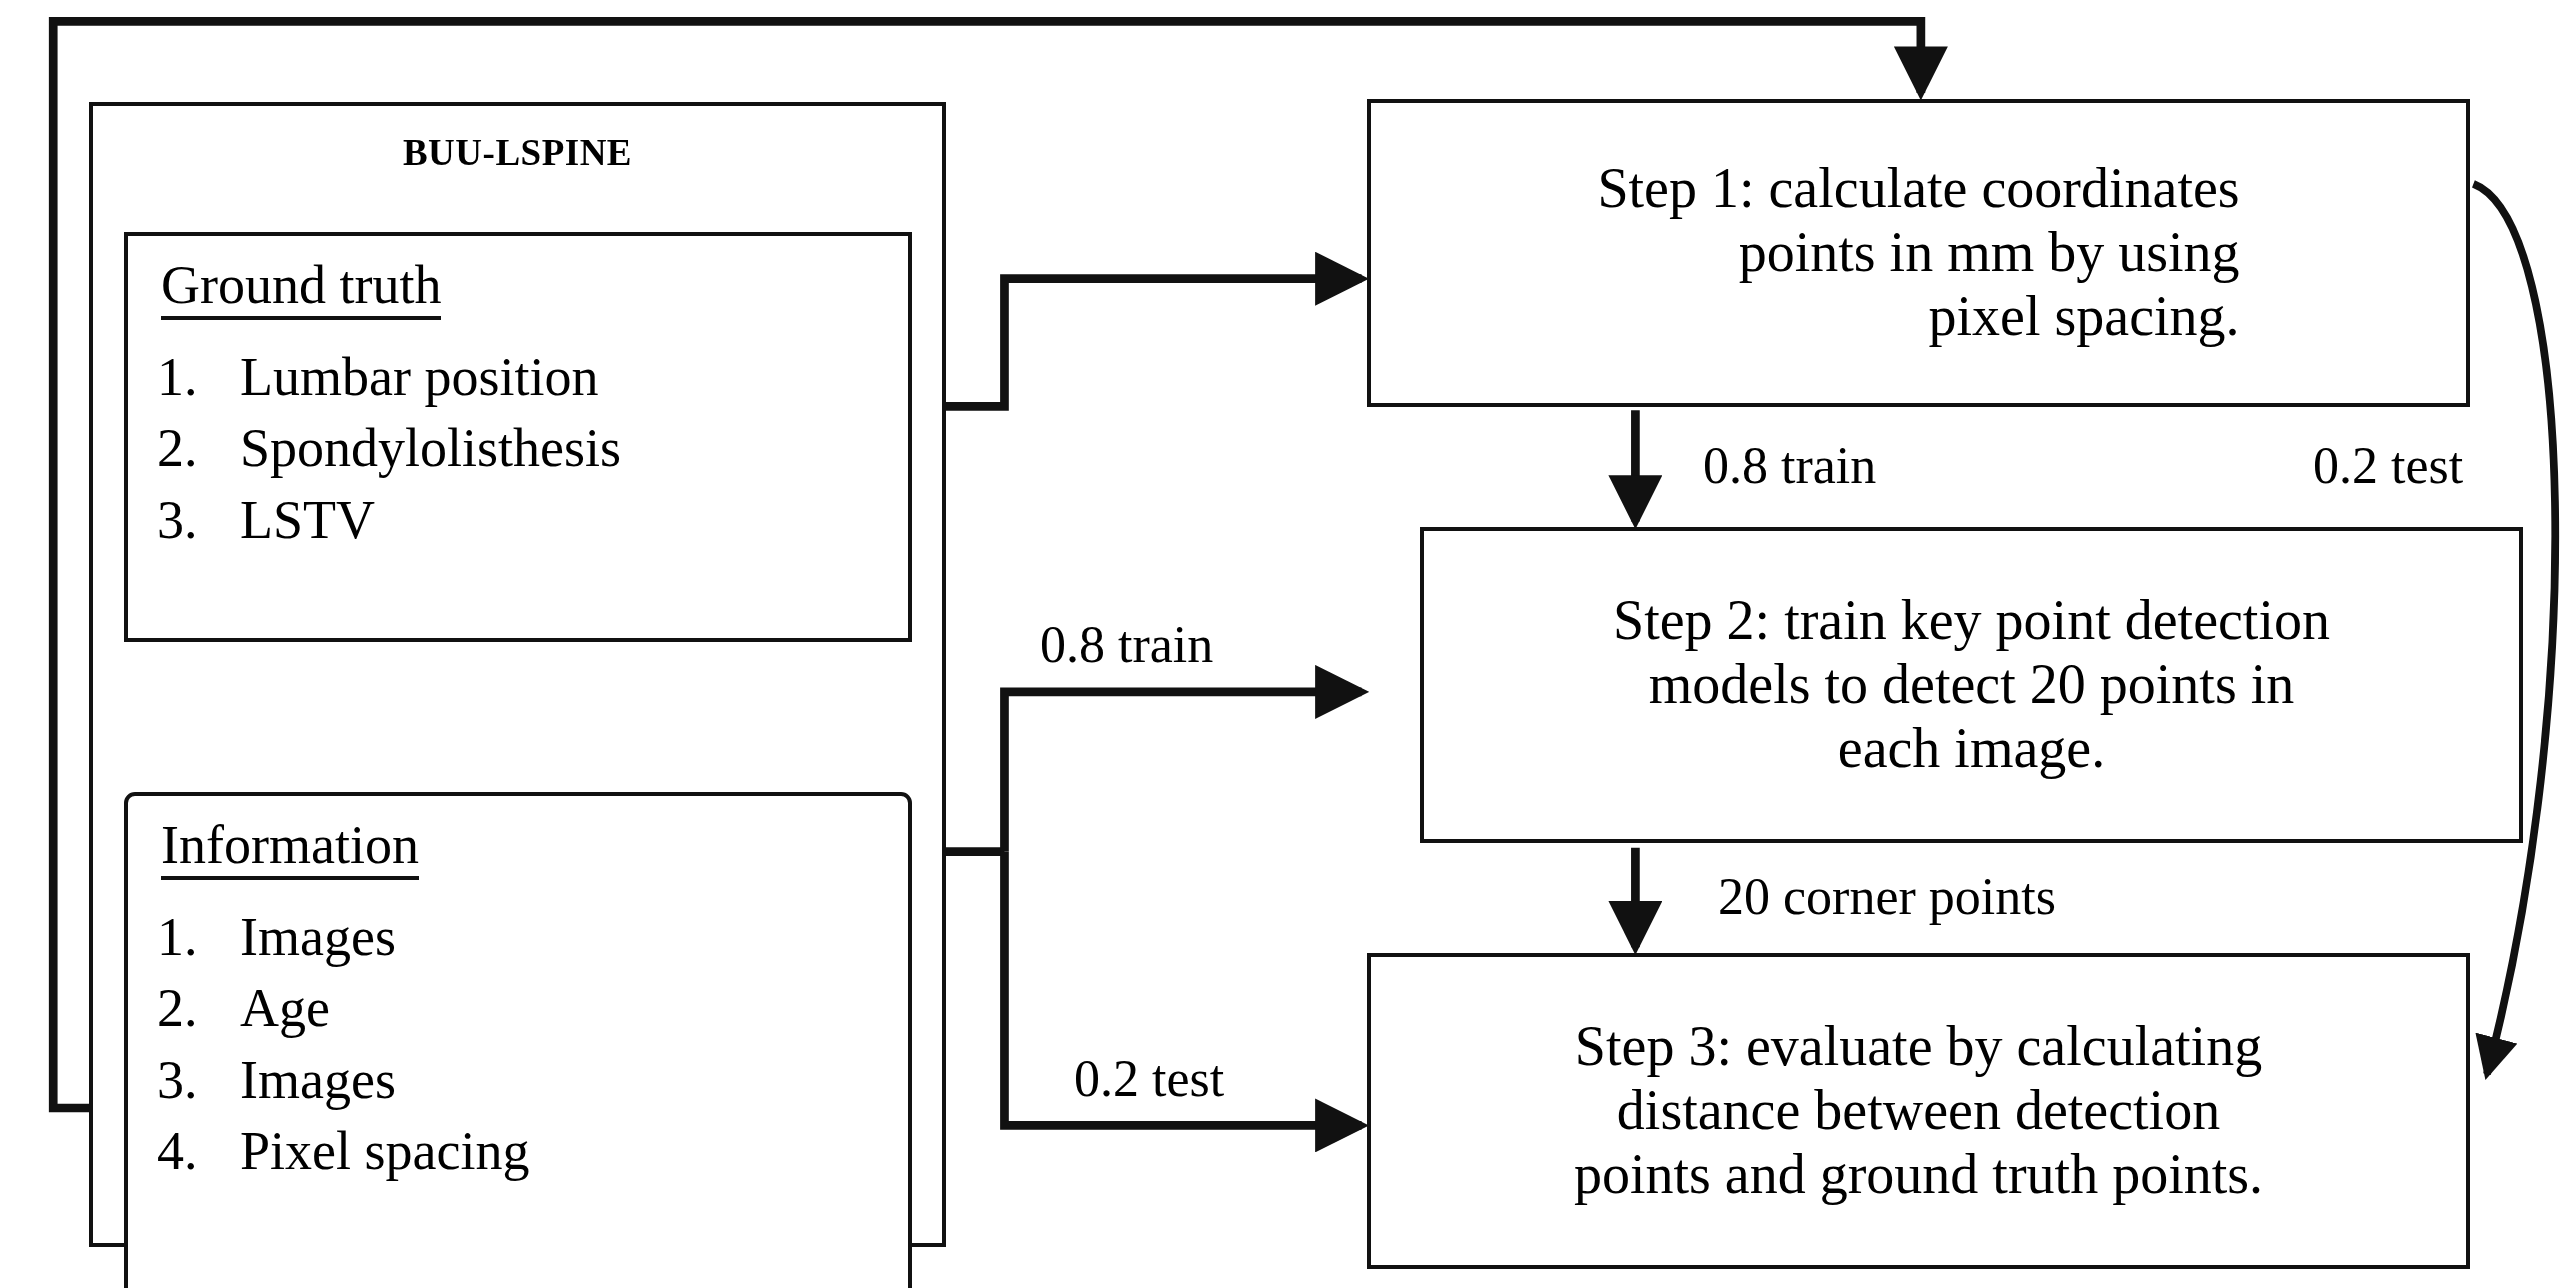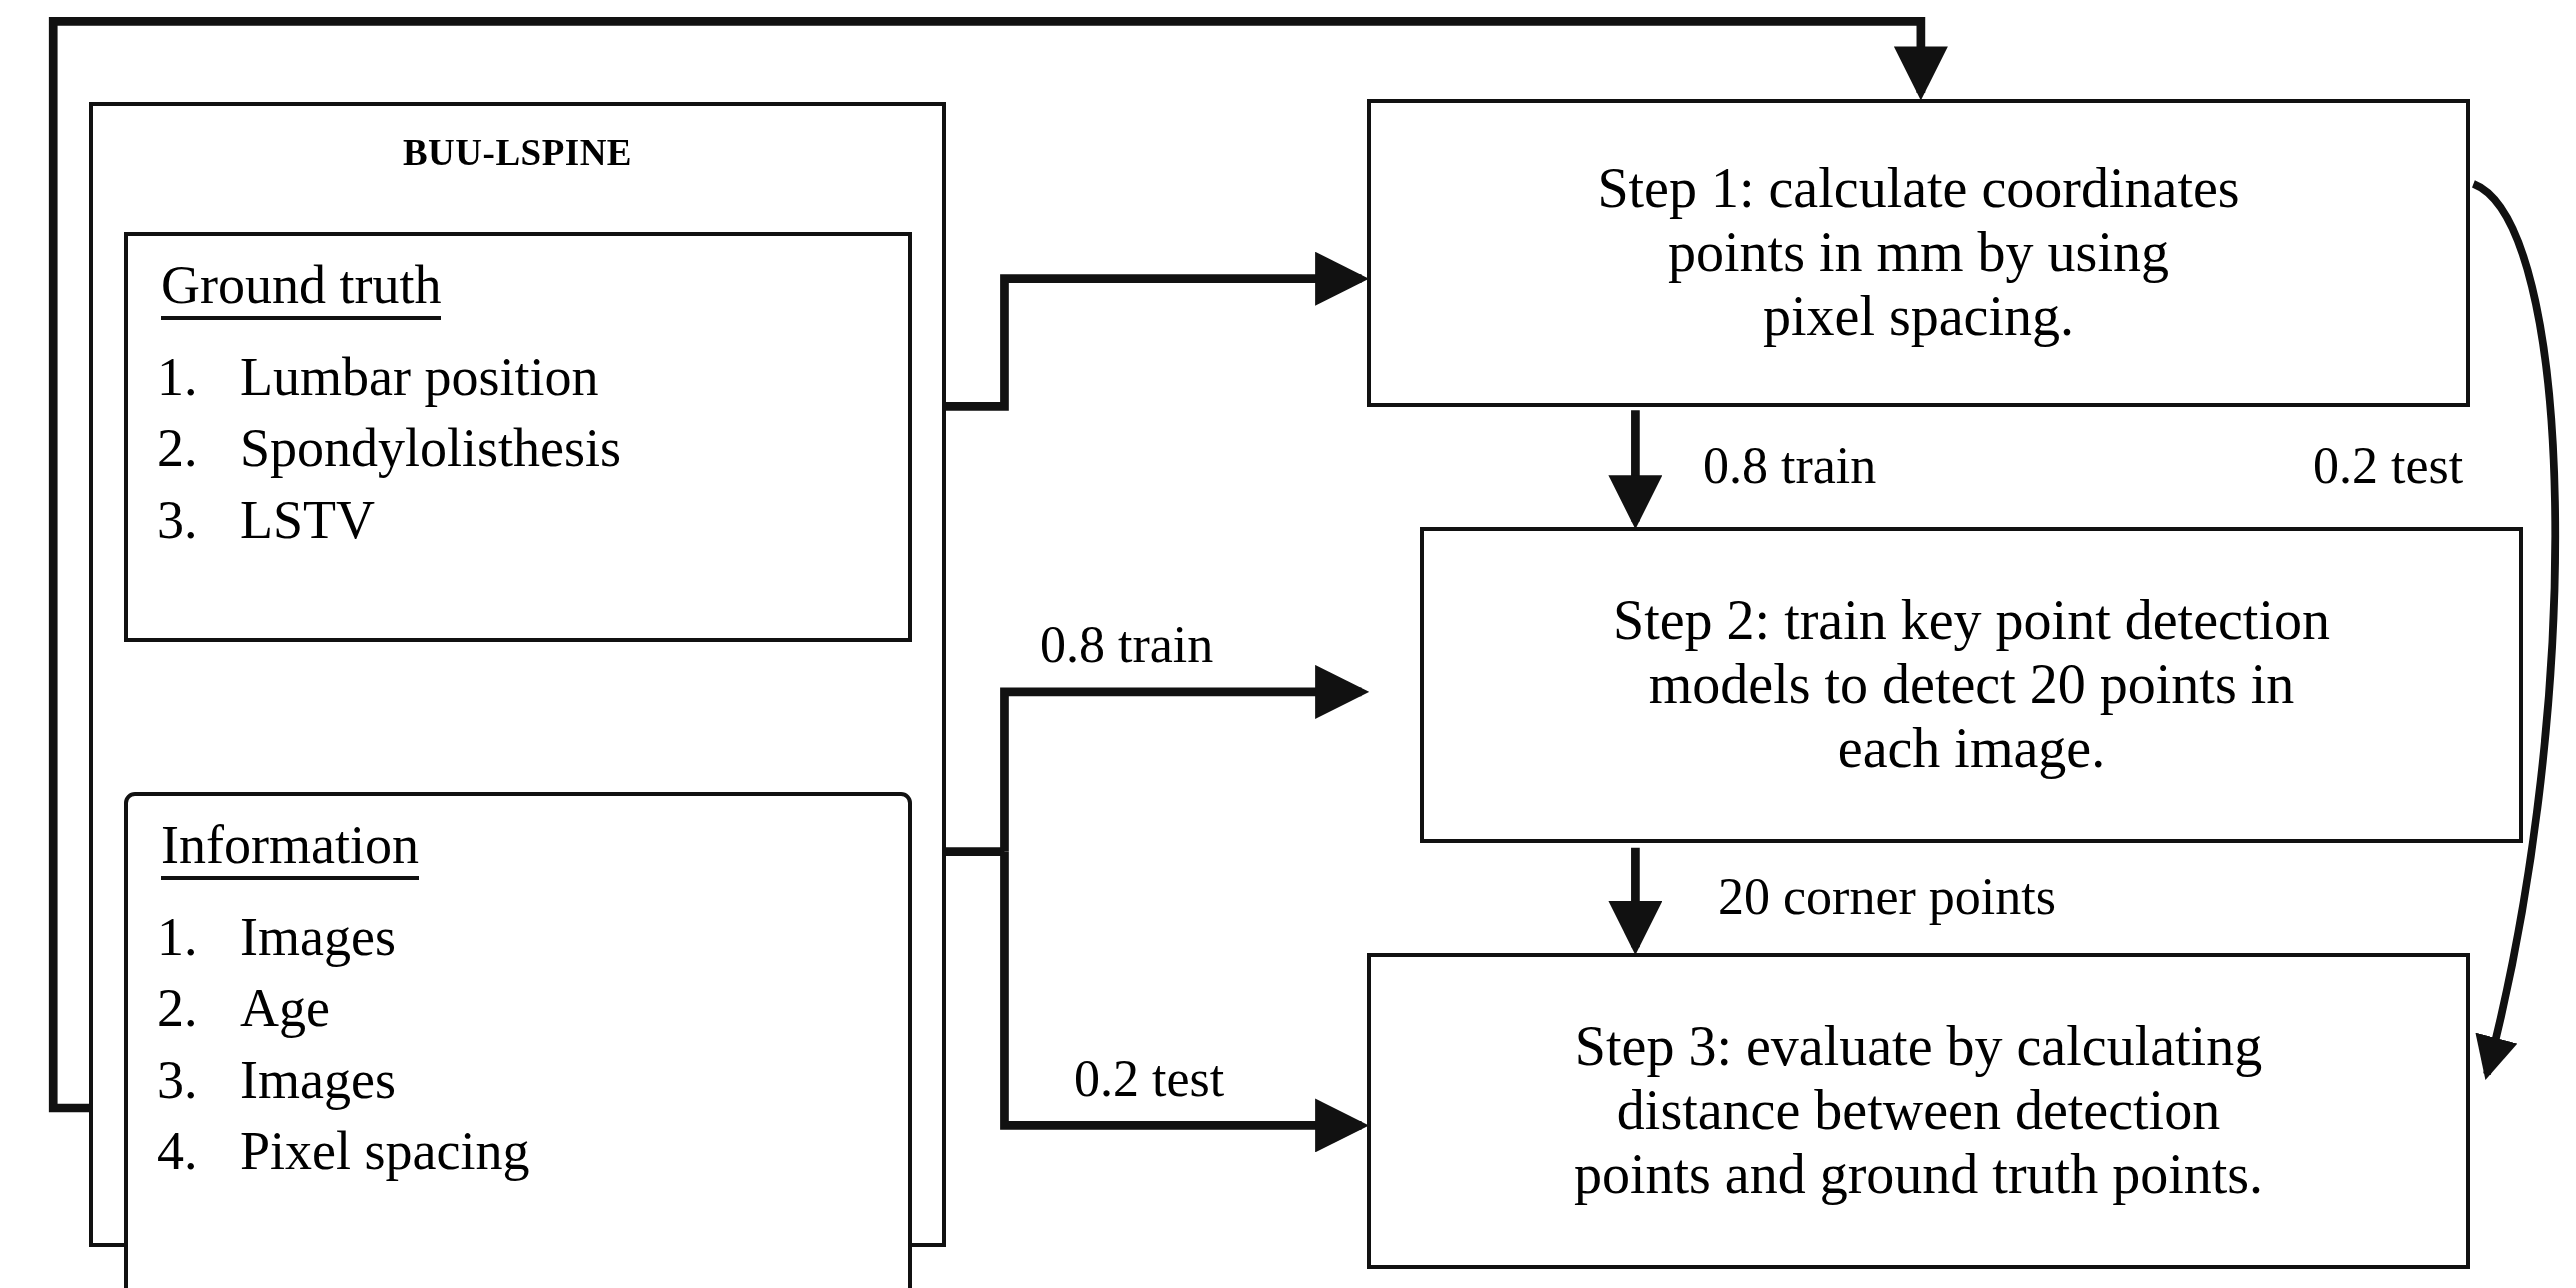--- a/index.html
+++ b/index.html
@@ -146,21 +146,21 @@
         <span class="num">3.</span>
         <span class="txt">Images</span>
       </li>
       <li>
         <span class="num">4.</span>
         <span class="txt">Pixel spacing</span>
       </li>
     </ol>
   </div>
 
-  <div class="box stepbox" style="left:1367px;top:99px;width:1103px;height:308px;">
+  <div class="box stepbox" style="left:1367px;top:99px;width:1103px;height:308px;text-align:right;">
     <div class="steptext">Step 1: calculate coordinates
 points in mm by using
 pixel spacing.</div>
   </div>
 
   <div class="box stepbox" style="left:1420px;top:527px;width:1103px;height:316px;">
     <div class="steptext">Step 2: train key point detection
 models to detect 20 points in
 each image.</div>
   </div>

